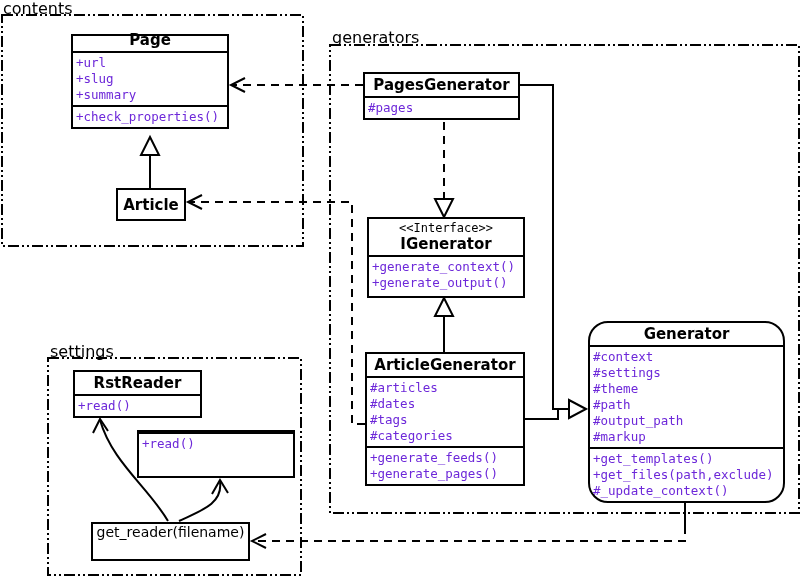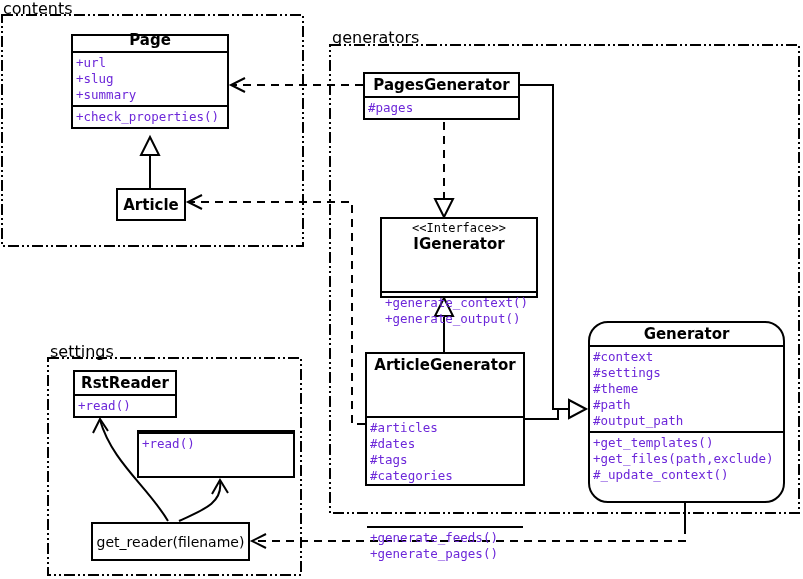--- a/index.html
+++ b/index.html
@@ -10,21 +10,21 @@
   .uml-class{position:absolute;background:#fff;border:2px solid #000;box-sizing:border-box;
              display:flex;flex-direction:column;}
   .uml-title{flex:none;font-weight:bold;font-size:15px;line-height:18px;text-align:center;
              padding:2px 4px;color:#000;}
   .stereotype{font-family:"DejaVu Sans Mono","Liberation Mono",monospace;font-size:12px;
               font-weight:normal;line-height:14px;text-align:center;}
   .compartment{flex:none;border-top:2px solid #000;padding:2px 3px;}
   .member{font-family:"DejaVu Sans Mono","Liberation Mono",monospace;font-size:12.5px;
           line-height:16px;white-space:pre;color:#6d28d9;}
   .plainbox-text{font-size:14px;color:#000;}
-  .center-box{align-items:center;justify-content:center;}
+  .center-box{align-items:center;}
 </style>
 </head>
 <body>
 
 <div class="canvas">
 
   <svg class="layer" viewBox="0 0 803 579" fill="none" stroke="#000" stroke-width="2">
 
     <rect x="2" y="15" width="301" height="231" stroke-dasharray="11 3 2 3 2 3"></rect>
     <rect x="330" y="45" width="469" height="468" stroke-dasharray="11 3 2 3 2 3"></rect>
@@ -98,32 +98,32 @@
     <div class="uml-title" style="padding:0;">Article</div>
   </div>
 
   <div class="uml-class" style="left:363px;top:72px;width:157px;height:48px;">
     <div class="uml-title">PagesGenerator</div>
     <div class="compartment">
       <div class="member">#pages</div>
     </div>
   </div>
 
-  <div class="uml-class" style="left:380px;top:217px;width:158px;height:81px;gap:36px;">
+  <div class="uml-class" style="left:367px;top:217px;width:158px;height:81px;">
     <div class="uml-title">
       <div class="stereotype">&lt;&lt;Interface&gt;&gt;</div>
       <div>IGenerator</div>
     </div>
     <div class="compartment">
       <div class="member">+generate_context()</div>
       <div class="member">+generate_output()</div>
     </div>
   </div>
 
-  <div class="uml-class" style="left:365px;top:352px;width:160px;height:134px;gap:40px;">
+  <div class="uml-class" style="left:365px;top:352px;width:160px;height:134px;">
     <div class="uml-title">ArticleGenerator</div>
     <div class="compartment">
       <div class="member">#articles</div>
       <div class="member">#dates</div>
       <div class="member">#tags</div>
       <div class="member">#categories</div>
     </div>
     <div class="compartment">
       <div class="member">+generate_feeds()</div>
       <div class="member">+generate_pages()</div>
@@ -131,29 +131,30 @@
   </div>
 
   <div class="uml-class" style="left:588px;top:321px;width:197px;height:182px;border-radius:20px;">
     <div class="uml-title">Generator</div>
     <div class="compartment">
       <div class="member">#context</div>
       <div class="member">#settings</div>
       <div class="member">#theme</div>
       <div class="member">#path</div>
       <div class="member">#output_path</div>
+      <div class="member">#markup</div>
     </div>
     <div class="compartment">
       <div class="member">+get_templates()</div>
       <div class="member">+get_files(path,exclude)</div>
       <div class="member">#_update_context()</div>
     </div>
   </div>
 
-  <div class="uml-class" style="left:73px;top:370px;width:104px;height:48px;">
+  <div class="uml-class" style="left:73px;top:370px;width:129px;height:48px;">
     <div class="uml-title">RstReader</div>
     <div class="compartment">
       <div class="member">+read()</div>
     </div>
   </div>
 
   <div class="uml-class" style="left:137px;top:430px;width:158px;height:48px;">
     <div class="compartment">
       <div class="member">+read()</div>
     </div>

